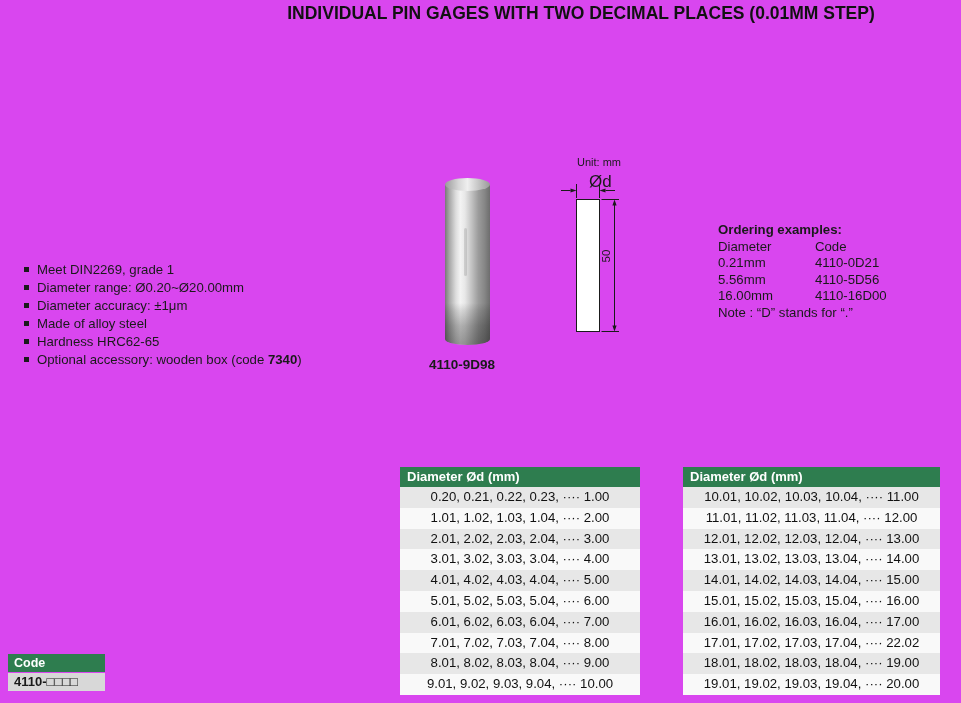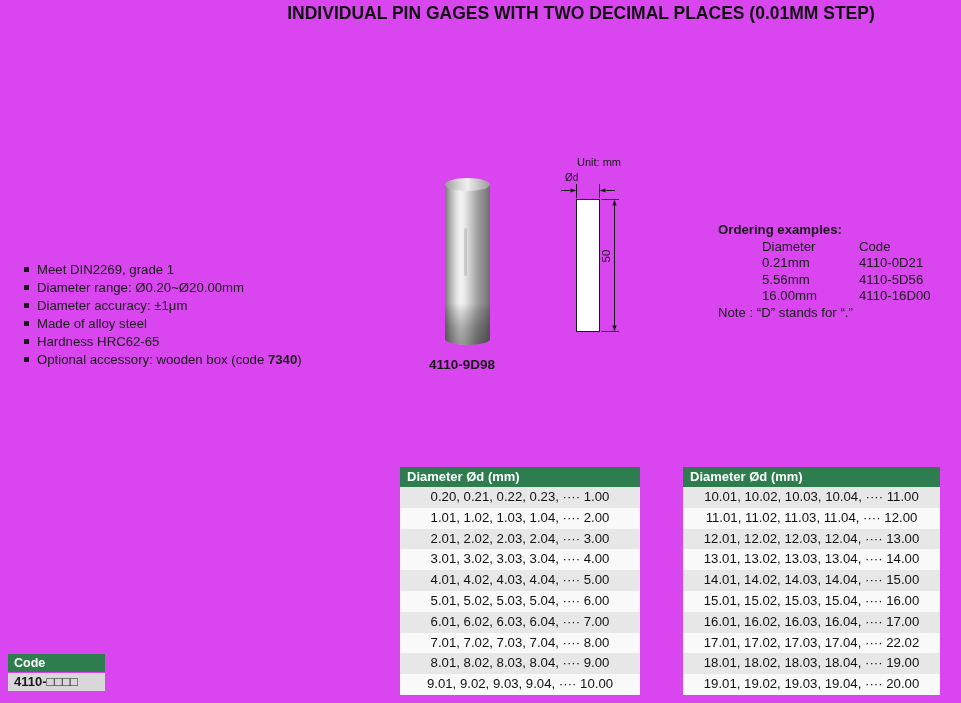--- a/index.html
+++ b/index.html
@@ -24,26 +24,26 @@
   .pin-shade { position: absolute; left: 0; bottom: 0; width: 100%; height: 42px;
                border-radius: 0 0 50% 50%/0 0 6px 6px;
                background: linear-gradient(180deg,rgba(20,20,20,0) 0%,rgba(20,20,20,.12) 18%,rgba(20,20,20,.3) 55%,rgba(20,20,20,.42) 100%); }
   .pin-etch { position: absolute; left: 19px; top: 50px; width: 3px; height: 48px;
               background: rgba(80,80,80,.18); border-radius: 2px; }
   .pin-label { position: absolute; left: 429px; top: 357px; font-size: 13.5px; font-weight: 700; }
 
   .drawing { position: absolute; left: 553px; top: 154px; width: 100px; height: 200px; }
   .drawing svg { position: absolute; left: 0; top: 0; }
   .unit-label { position: absolute; left: 24px; top: 2px; font-size: 11px; }
-  .dia-label  { position: absolute; left: 12px; top: 18px; font-size: 10px; }
+  .dia-label  { position: absolute; left: 36px; top: 18px; font-size: 17px; }
   .len-label  { position: absolute; left: 47px; top: 96px; font-size: 11.5px; transform: rotate(-90deg); }
 
   .ordering { position: absolute; left: 718px; top: 222px; width: 230px; font-size: 13.2px; }
   .ord-title { font-weight: 700; line-height: 16.5px; }
-  .ord-grid { display: grid; grid-template-columns: 97px 1fr; line-height: 16.5px; margin-left: 44px; }
+  .ord-grid { display: grid; grid-template-columns: 97px 1fr; line-height: 16.5px; }
   .ord-note { line-height: 16.5px; }
 
   .code-block { position: absolute; left: 8px; top: 654px; width: 97px; }
   .code-header { background: var(--header-green,#2e7d4f); color: #fff; font-weight: 700;
                  font-size: 12.5px; height: 18px; line-height: 18px; padding-left: 6px; }
   .code-value { background: var(--code-value-bg,#d8d8d8); font-weight: 700; font-size: 13px;
                 height: 18px; line-height: 18px; padding-left: 6px; margin-top: 1px; }
 
   .table { position: absolute; top: 467px; }
   .table-left  { left: 400px; width: 240px; }

